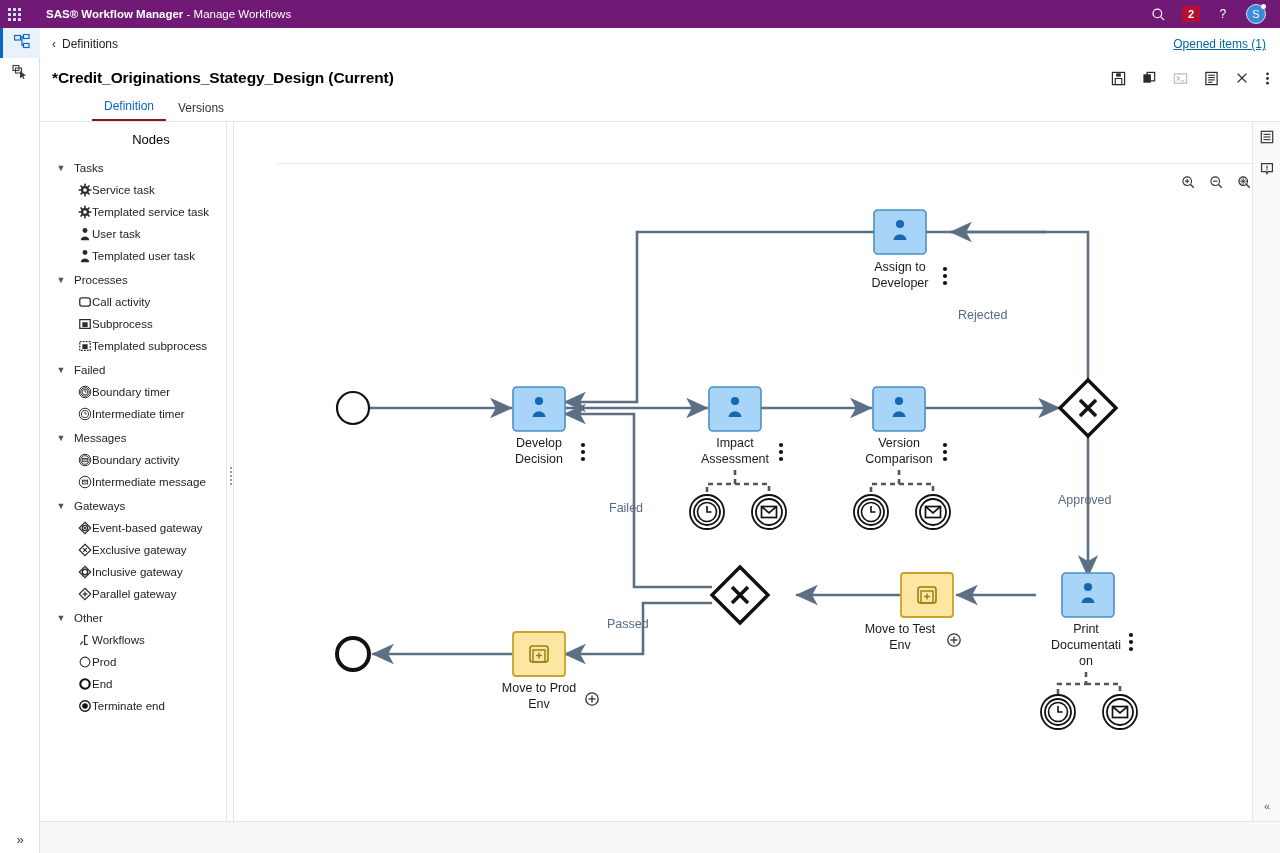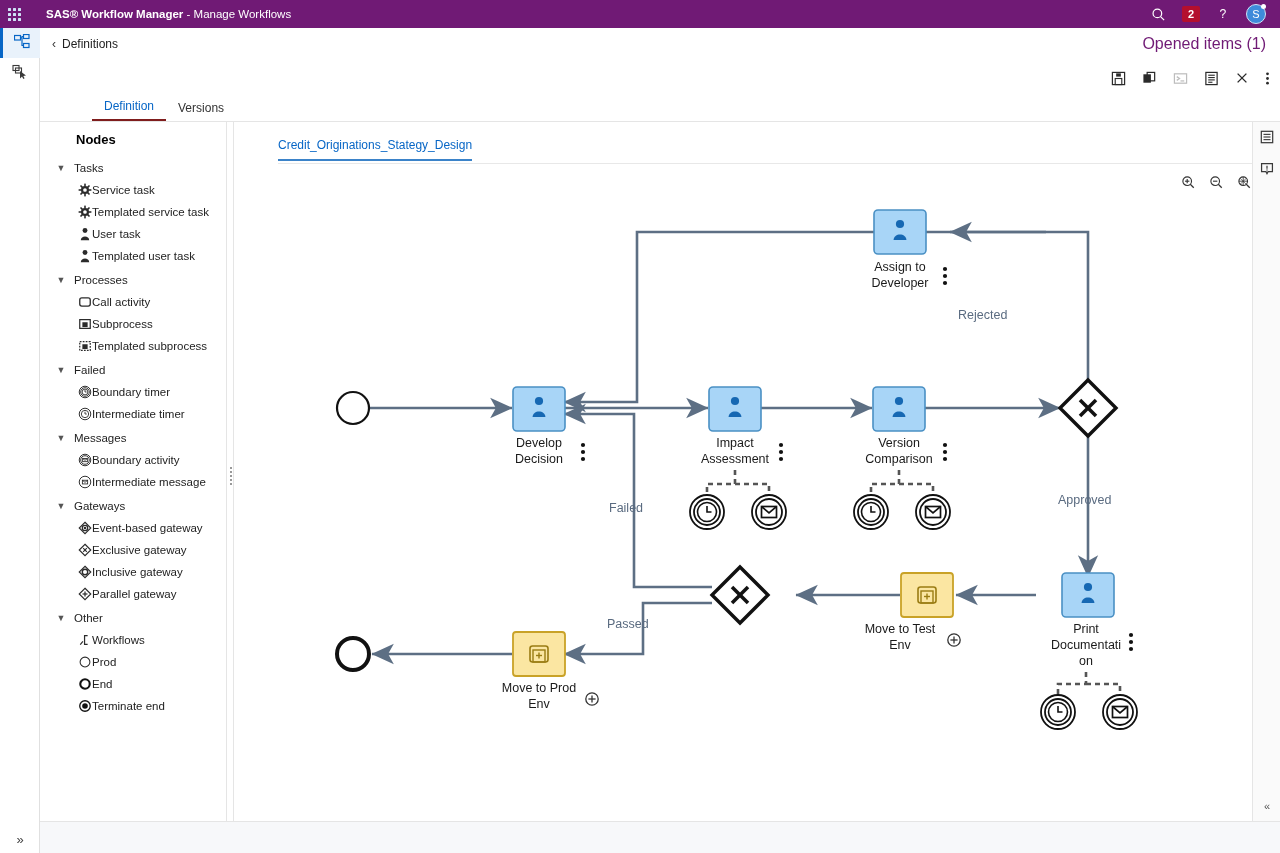--- a/index.html
+++ b/index.html
@@ -45,21 +45,21 @@
   .rail-btn.active { background:#e9f2fb; border-left:3px solid #0766c6; }
   #rail .rail-bottom { position:absolute; bottom:6px; left:0; width:40px;
      display:flex; align-items:center; justify-content:center; color:#444;
      font-size:13px; cursor:pointer; }
 
   
   #crumbbar { position:absolute; left:40px; top:28px; width:1240px; height:32px;
      background:#fff; display:flex; align-items:center; }
   #crumbbar .crumb { margin-left:12px; font-size:12px; color:#222; cursor:pointer; display:flex; align-items:center; gap:6px;}
   #crumbbar .crumb .chev { font-size:12px; color:#333; }
-  #crumbbar .opened { margin-left:auto; margin-right:14px; color:#701a75; font-size:16px; cursor:pointer; }
+  #crumbbar .opened { margin-left:auto; margin-right:14px; color:#0369a1; font-size:12px; cursor:pointer;text-decoration:underline; }
 
   
   #titlerow { position:absolute; left:40px; top:60px; width:1240px; height:36px;
      background:#fff; display:flex; align-items:center; }
   #doctitle { margin-left:12px; font-size:15.5px; font-weight:bold; color:#000; letter-spacing:-0.1px; }
   #titlerow .tools { margin-left:auto; margin-right:10px; display:flex; align-items:center; gap:16px; }
   #titlerow .tools .ico { cursor:pointer; color:#2b2b2b; display:flex; }
   #titlerow .tools .ico.disabled { color:#bdbdbd; cursor:default; }
 
   
@@ -68,21 +68,21 @@
   .tab { font-size:12px; padding:0 12px 6px 12px; cursor:pointer; color:#333; }
   .tab.active { color:#0766c6; border-bottom:2px solid #7f1d1d; }
 
   
   #workspace { position:absolute; left:40px; top:121px; width:1240px; height:700px;
      background:#fff; border-top:1px solid #e5e5e5; }
 
   
   #palette { position:absolute; left:0; top:0; width:186px; height:700px;
      background:#fff; overflow:hidden; padding:10px 0 0 14px; }
-  #palette h2 { font-size:13px; font-weight:bold; margin:0 0 10px 22px; }
+  #palette h2 { font-size:13px; font-weight:normal; margin:0 0 10px 22px;text-align:center; }
   .grp { margin-bottom:2px; }
   .grp-head { display:flex; align-items:center; gap:8px; font-size:11.5px; color:#222;
      padding:5px 0 5px 2px; cursor:pointer; }
   .grp-head .carat { font-size:9px; color:#555; width:10px; text-align:center; }
   .pal-item { display:flex; align-items:center; gap:0; font-size:11.5px; color:#222;
      padding:4px 0 4px 24px; cursor:pointer; }
   .pal-ico { width:14px; height:14px; display:flex; align-items:center; justify-content:center; flex:0 0 14px; }
 
   
   #splitter { position:absolute; left:186px; top:0; width:8px; height:700px;
@@ -183,20 +183,21 @@
 
 <div id="crumbbar">
   <div class="crumb">
     <span class="chev">‹</span>
     <span>Definitions</span>
   </div>
   <div class="opened">Opened items (1)</div>
 </div>
 
 <div id="titlerow">
+  <div id="doctitle">*Credit_Originations_Stategy_Design (Current)</div>
   <div class="tools">
     <span class="ico">
       <svg width="15" height="15" viewBox="0 0 16 16">
           <rect x="1.5" y="1.5" width="13" height="13" fill="none" stroke="#2b2b2b" stroke-width="1.3"></rect>
           <rect x="4.5" y="8" width="7" height="6.5" fill="none" stroke="#2b2b2b" stroke-width="1.2"></rect>
           <rect x="5.5" y="2.5" width="5" height="3.5" fill="#2b2b2b"></rect>
         </svg>
     </span>
     <span class="ico">
       <svg width="15" height="15" viewBox="0 0 16 16">
@@ -483,21 +484,20 @@
         <i></i>
         <i></i>
         <i></i>
         <i></i>
         <i></i>
       </span>
   </div>
 
   <div id="canvasarea">
     <div id="canvastabline"></div>
-    <div id="canvastab">Credit_Originations_Stategy_Design</div>
     <div id="canvaskebab">
       <svg width="5" height="16" viewBox="0 0 5 16">
           <circle cx="2.5" cy="3" r="1.5" fill="#3a3a3a"></circle>
           <circle cx="2.5" cy="8" r="1.5" fill="#3a3a3a"></circle>
           <circle cx="2.5" cy="13" r="1.5" fill="#3a3a3a"></circle>
         </svg>
     </div>
 
     <div id="canvaszooms">
       <span class="ico">

